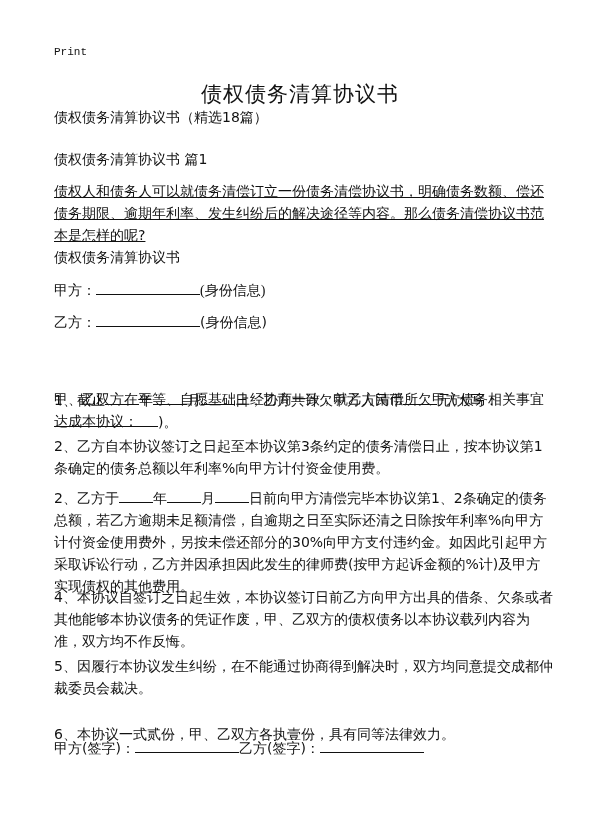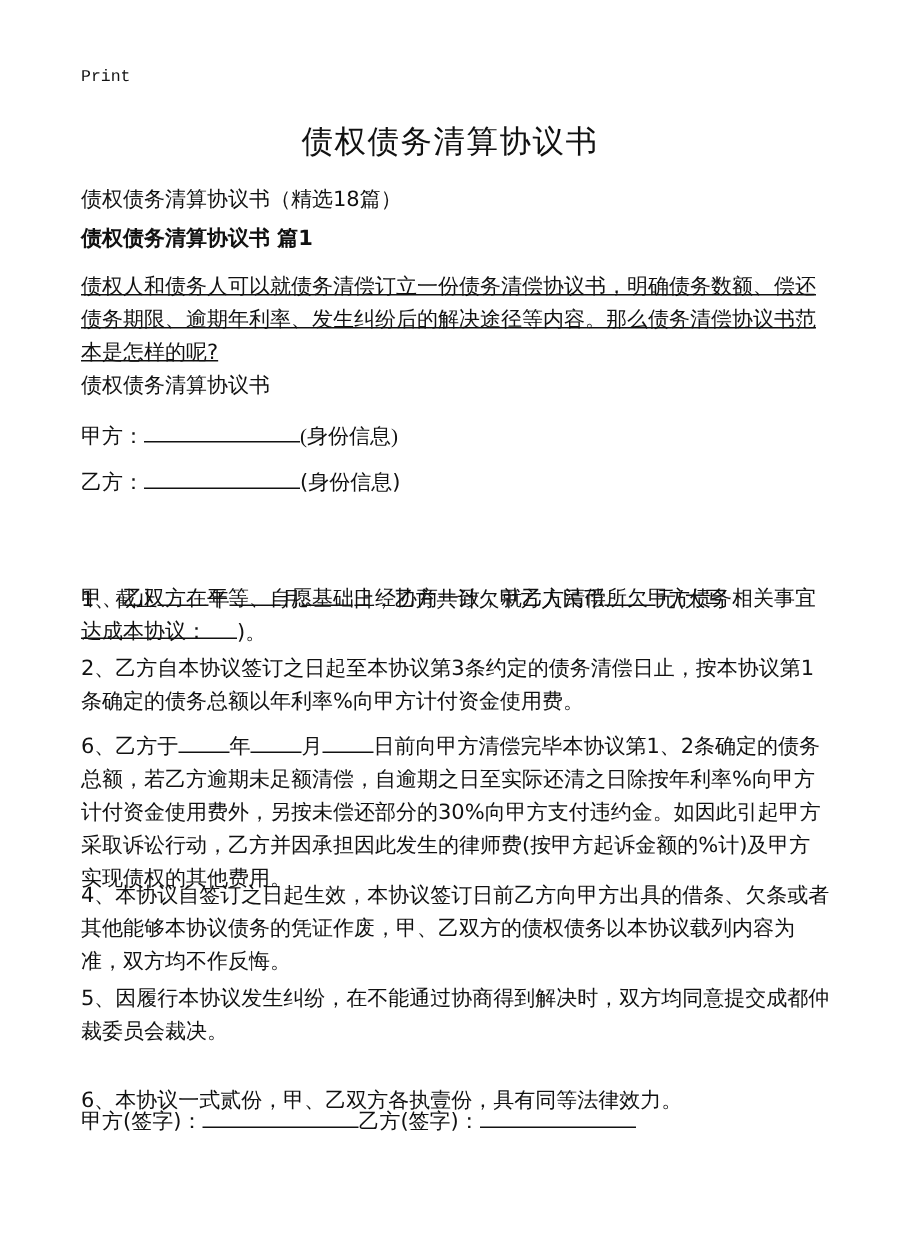--- a/index.html
+++ b/index.html
@@ -1,31 +1,31 @@
 <!DOCTYPE html>
 <html><head>
 <meta charset="utf-8">
 <style>
   html, body { margin: 0; padding: 0; background: #ffffff; }
   body { width: 600px; height: 828px; overflow: hidden; position: relative;
          font-family: "DejaVu Sans", "Liberation Sans", sans-serif; color: #111; }
   .print { position: absolute; left: 54px; top: 46px; font-family: Liberation Mono, monospace; font-size: 11px; }
   .title { position: absolute; left: 0; width: 600px; top: 80px; text-align: center; font-size: 21px; letter-spacing: 1px; }
   .block { position: absolute; left: 54px; width: 500px; font-size: 14px; line-height: 22px; }
-  .bold { font-weight: bold; }
+  .bold { font-weight: normal; }
   .ul { display: inline-block; border-bottom: 1px solid #111; height: 14px; vertical-align: baseline; }
 </style>
 </head>
 <body>
 
 <div class="print">Print</div>
 
 <div class="title">债权债务清算协议书</div>
 
-<div class="block" style="top:122px;">债权债务清算协议书（精选18篇）</div>
+<div class="block" style="top:106px;">债权债务清算协议书（精选18篇）</div>
 
 <div class="block bold" style="top:148px;">债权债务清算协议书 篇1</div>
 
 <div class="block" style="top:180px;text-decoration:underline;">债权人和债务人可以就债务清偿订立一份债务清偿协议书，明确债务数额、偿还债务期限、逾期年利率、发生纠纷后的解决途径等内容。那么债务清偿协议书范本是怎样的呢?</div>
 
 <div class="block" style="top:246px;">债权债务清算协议书</div>
 
 <div class="block" style="top:280px;font-family:Liberation Serif, serif;">
   <span>甲方：</span><span class="ul" style="width:104px;"></span><span>(身份信息)</span>
 </div>
@@ -36,21 +36,21 @@
 
 <div class="block" style="top:343px;margin-top:45px;">甲、乙双方在平等、自愿基础上经协商一致，就乙方清偿所欠甲方债务相关事宜达成本协议：</div>
 
 <div class="block" style="top:389px;">
   <span>1、截止</span><span class="ul" style="width:34px;"></span><span>年</span><span class="ul" style="width:34px;"></span><span>月</span><span class="ul" style="width:34px;"></span><span>日，乙方共计欠甲方人民币</span><span class="ul" style="width:34px;"></span><span>元(大写：</span><br><span class="ul" style="width:104px;"></span><span>)。</span>
 </div>
 
 <div class="block" style="top:435px;">2、乙方自本协议签订之日起至本协议第3条约定的债务清偿日止，按本协议第1条确定的债务总额以年利率%向甲方计付资金使用费。</div>
 
 <div class="block" style="top:487px;">
-  <span>6、乙方于</span><span class="ul" style="width:34px;"></span><span>年</span><span class="ul" style="width:34px;"></span><span>月</span><span class="ul" style="width:34px;"></span><span>日前向甲方清偿完毕本协议第1、2条确定的债务总额，若乙方逾期未足额清偿，自逾期之日至实际还清之日除按年利率%向甲方计付资金使用费外，另按未偿还部分的30%向甲方支付违约金。如因此引起甲方采取诉讼行动，乙方并因承担因此发生的律师费(按甲方起诉金额的%计)及甲方实现债权的其他费用。</span>
+  <span>2、乙方于</span><span class="ul" style="width:34px;"></span><span>年</span><span class="ul" style="width:34px;"></span><span>月</span><span class="ul" style="width:34px;"></span><span>日前向甲方清偿完毕本协议第1、2条确定的债务总额，若乙方逾期未足额清偿，自逾期之日至实际还清之日除按年利率%向甲方计付资金使用费外，另按未偿还部分的30%向甲方支付违约金。如因此引起甲方采取诉讼行动，乙方并因承担因此发生的律师费(按甲方起诉金额的%计)及甲方实现债权的其他费用。</span>
 </div>
 
 <div class="block" style="top:586px;">4、本协议自签订之日起生效，本协议签订日前乙方向甲方出具的借条、欠条或者其他能够本协议债务的凭证作废，甲、乙双方的债权债务以本协议载列内容为准，双方均不作反悔。</div>
 
 <div class="block" style="top:655px;">5、因履行本协议发生纠纷，在不能通过协商得到解决时，双方均同意提交成都仲裁委员会裁决。</div>
 
 <div class="block" style="top:706px;margin-top:17px;">6、本协议一式贰份，甲、乙双方各执壹份，具有同等法律效力。</div>
 
 <div class="block" style="top:737px;">
   <span>甲方(签字)：</span><span class="ul" style="width:104px;"></span><span>乙方(签字)：</span><span class="ul" style="width:104px;"></span>

